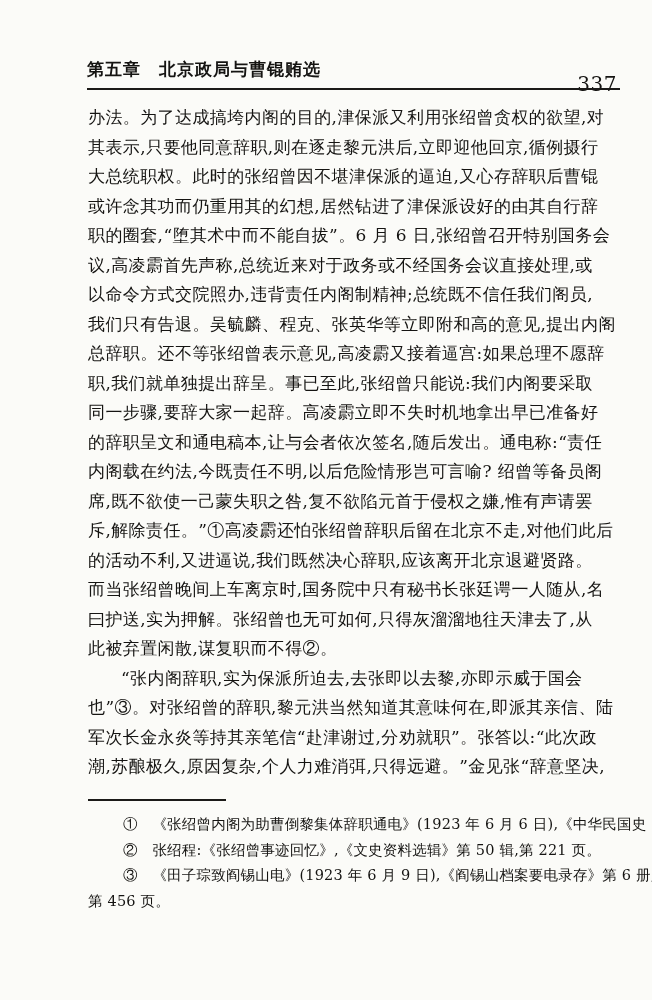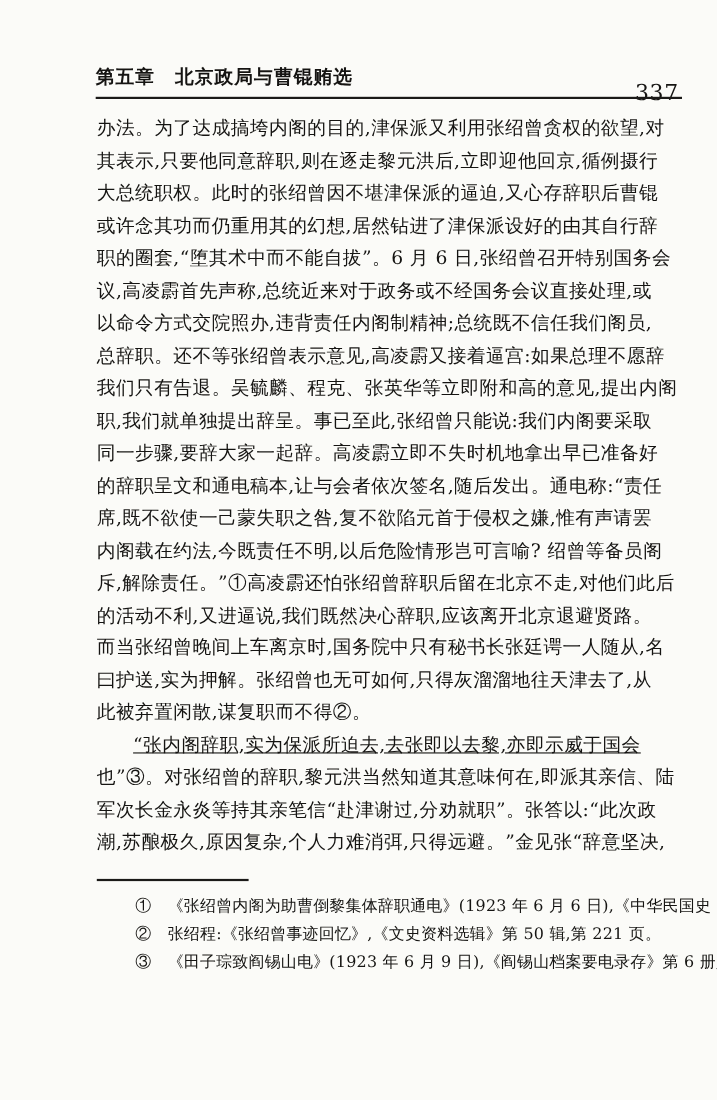--- a/index.html
+++ b/index.html
@@ -27,21 +27,21 @@
     background:#1b1a18;
   }
 
   
   .body-text{position:absolute;top:103px;left:88px;width:534px;}
   .bline{
     height:29.5px;line-height:29.5px;
     font-size:17px;letter-spacing:0.4px;
     white-space:nowrap;overflow:visible;
   }
-  .bline.indent{padding-left:33px;text-decoration:underline;}
+  .bline.indent{padding-left:33px;}
 
   
   .fn-rule{
     position:absolute;top:799px;left:88px;width:138px;height:2px;
     background:#1b1a18;
   }
   .footnotes{position:absolute;top:812px;left:88px;width:534px;}
   .fline{
     height:25.5px;line-height:25.5px;
     font-size:14.5px;letter-spacing:0.2px;
@@ -61,39 +61,40 @@
   <div class="header-rule"></div>
 
   <div class="body-text">
     <div class="bline">办法。为了达成搞垮内阁的目的,津保派又利用张绍曾贪权的欲望,对</div>
     <div class="bline">其表示,只要他同意辞职,则在逐走黎元洪后,立即迎他回京,循例摄行</div>
     <div class="bline">大总统职权。此时的张绍曾因不堪津保派的逼迫,又心存辞职后曹锟</div>
     <div class="bline">或许念其功而仍重用其的幻想,居然钻进了津保派设好的由其自行辞</div>
     <div class="bline">职的圈套,“堕其术中而不能自拔”。6 月 6 日,张绍曾召开特别国务会</div>
     <div class="bline">议,高凌霨首先声称,总统近来对于政务或不经国务会议直接处理,或</div>
     <div class="bline">以命令方式交院照办,违背责任内阁制精神;总统既不信任我们阁员,</div>
+    <div class="bline">我们只有告退。吴毓麟、程克、张英华等立即附和高的意见,提出内阁</div>
     <div class="bline">总辞职。还不等张绍曾表示意见,高凌霨又接着逼宫:如果总理不愿辞</div>
-    <div class="bline">我们只有告退。吴毓麟、程克、张英华等立即附和高的意见,提出内阁</div>
     <div class="bline">职,我们就单独提出辞呈。事已至此,张绍曾只能说:我们内阁要采取</div>
     <div class="bline">同一步骤,要辞大家一起辞。高凌霨立即不失时机地拿出早已准备好</div>
     <div class="bline">的辞职呈文和通电稿本,让与会者依次签名,随后发出。通电称:“责任</div>
+    <div class="bline">内阁载在约法,今既责任不明,以后危险情形岂可言喻? 绍曾等备员阁</div>
     <div class="bline">席,既不欲使一己蒙失职之咎,复不欲陷元首于侵权之嫌,惟有声请罢</div>
-    <div class="bline">内阁载在约法,今既责任不明,以后危险情形岂可言喻? 绍曾等备员阁</div>
     <div class="bline">斥,解除责任。”①高凌霨还怕张绍曾辞职后留在北京不走,对他们此后</div>
     <div class="bline">的活动不利,又进逼说,我们既然决心辞职,应该离开北京退避贤路。</div>
     <div class="bline">而当张绍曾晚间上车离京时,国务院中只有秘书长张廷谔一人随从,名</div>
     <div class="bline">曰护送,实为押解。张绍曾也无可如何,只得灰溜溜地往天津去了,从</div>
     <div class="bline">此被弃置闲散,谋复职而不得②。</div>
     <div class="bline indent">“张内阁辞职,实为保派所迫去,去张即以去黎,亦即示威于国会</div>
     <div class="bline">也”③。对张绍曾的辞职,黎元洪当然知道其意味何在,即派其亲信、陆</div>
     <div class="bline">军次长金永炎等持其亲笔信“赴津谢过,分劝就职”。张答以:“此次政</div>
     <div class="bline">潮,苏酿极久,原因复杂,个人力难消弭,只得远避。”金见张“辞意坚决,</div>
   </div>
 
   <div class="fn-rule"></div>
 
   <div class="footnotes">
     <div class="fline indent">①　《张绍曾内阁为助曹倒黎集体辞职通电》(1923 年 6 月 6 日),《中华民国史</div>
     <div class="fline indent">②　张绍程:《张绍曾事迹回忆》,《文史资料选辑》第 50 辑,第 221 页。</div>
     <div class="fline indent">③　《田子琮致阎锡山电》(1923 年 6 月 9 日),《阎锡山档案要电录存》第 6 册,</div>
+    <div class="fline">第 456 页。</div>
   </div>
 
 </div>
 
 </body></html>

